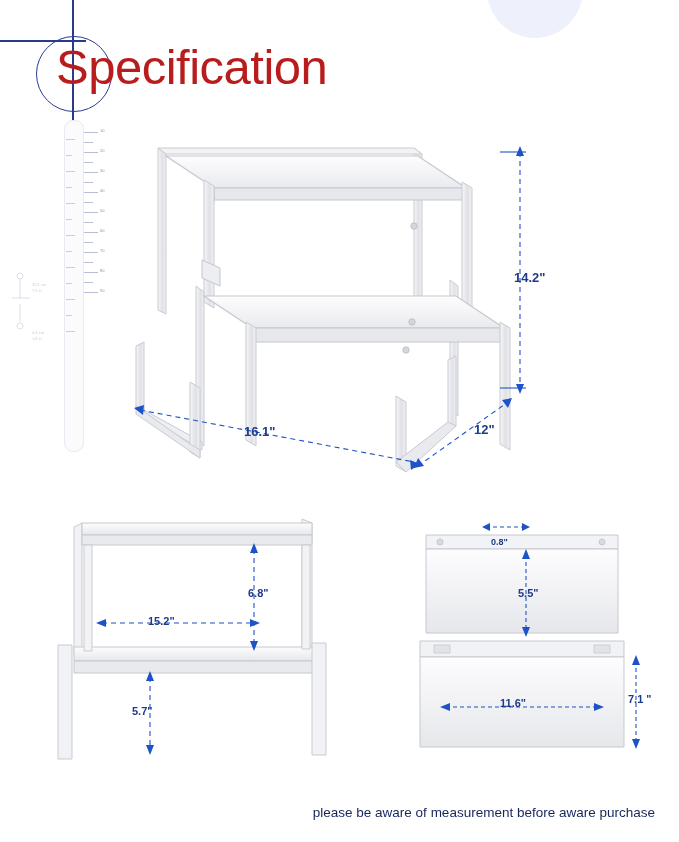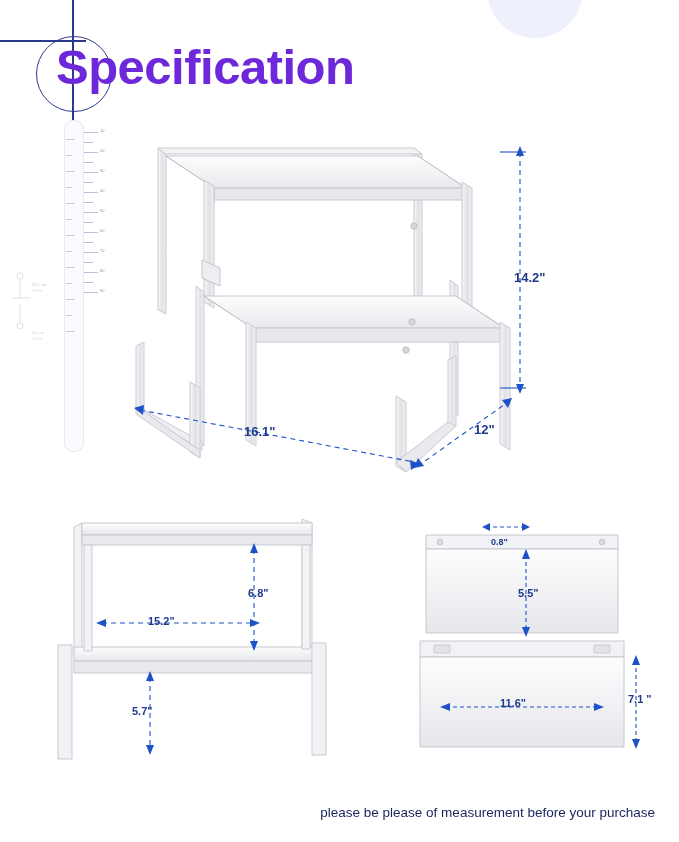--- a/index.html
+++ b/index.html
@@ -98,22 +98,22 @@
   }
 
   
   .title {
     position: absolute;
     left: 56px;
     top: 38px;
     font-size: 49px;
     line-height: 58px;
     letter-spacing: -0.5px;
-    color: #6d28d9;
-    font-weight: 700;
+    color: #b91c1c;
+    font-weight: 400;
   }
 
   
   .figure {
     position: absolute;
   }
   #fig-main { left: 96px; top: 110px; width: 470px; height: 380px; }
   #fig-front { left: 40px; top: 505px; width: 300px; height: 270px; }
   #fig-side  { left: 390px; top: 505px; width: 265px; height: 270px; }
 
@@ -384,13 +384,13 @@
       <polygon points="246,244 242,234 250,234"></polygon>
     </g>
   </svg>
 
   <div class="dim tiny" style="left:101px; top:32px;">0.8"</div>
   <div class="dim small" style="left:128px; top:82px;">5.5"</div>
   <div class="dim small" style="left:110px; top:192px;">11.6"</div>
   <div class="dim small" style="left:238px; top:188px;">7.1 "</div>
 </div>
 
-<div class="footer-note">please be please of measurement before your purchase</div>
+<div class="footer-note">please be aware of measurement before aware purchase</div>
 
 </body></html>

